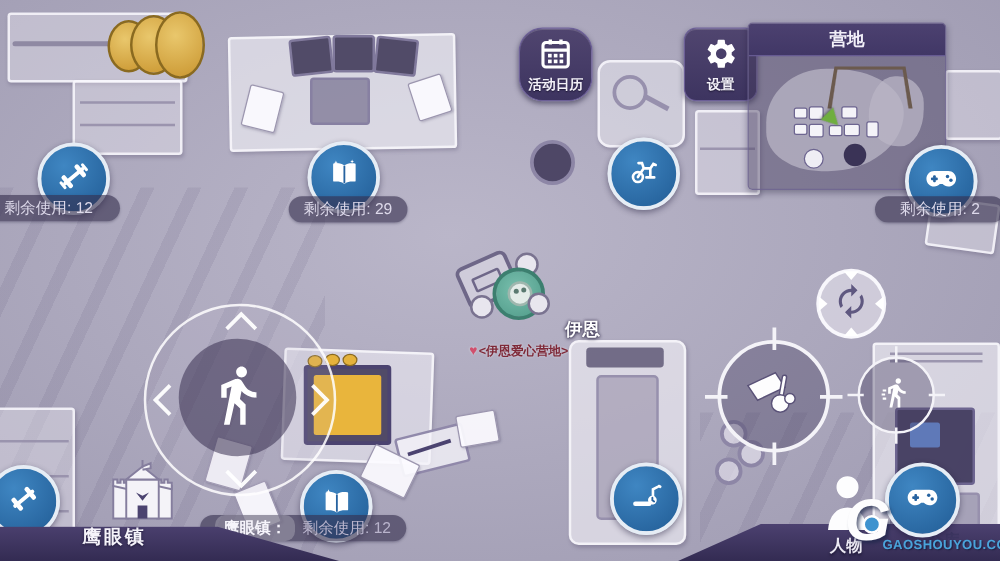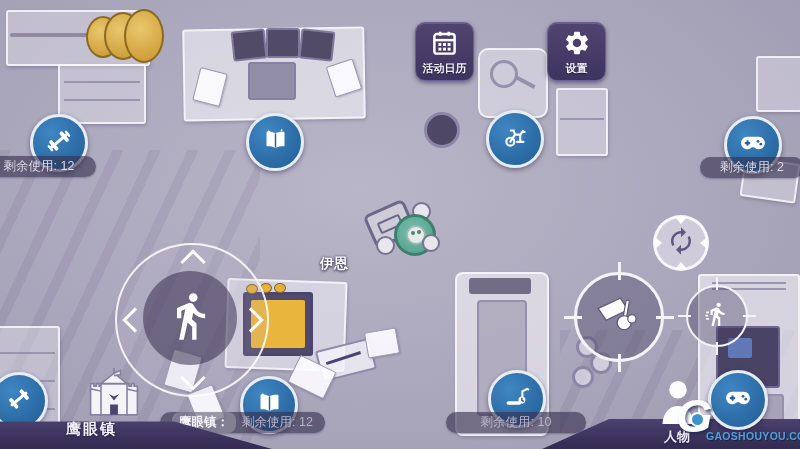--- a/index.html
+++ b/index.html
@@ -58,21 +58,21 @@
   .tri{position:absolute;width:0;height:0;}
   
   .chromeL{position:absolute;left:0;bottom:0;width:272px;height:30px;
     background:linear-gradient(#4c4170,#332b52);clip-path:polygon(0 8%,64% 8%,100% 100%,0 100%);}
   .chromeR{position:absolute;right:0;bottom:0;width:258px;height:30px;
     background:linear-gradient(#4c4170,#332b52);clip-path:polygon(26% 0,100% 0,100% 100%,0 100%);}
   .town-label{position:absolute;left:62px;top:422px;width:110px;color:#f5f3fa;font-size:15px;font-weight:bold;
     letter-spacing:2px;text-shadow:0 1px 2px rgba(25,20,50,.9);}
   .menu-label{position:absolute;color:#eceaf4;font-size:13px;font-weight:bold;text-shadow:0 1px 2px rgba(25,20,50,.9);}
   
-  .ptag{position:absolute;left:320px;top:255px;width:160px;text-align:left;color:#fff;font-size:14px;
+  .ptag{position:absolute;left:320px;top:255px;width:160px;text-align:right;color:#fff;font-size:14px;
     font-weight:bold;text-shadow:0 1px 3px rgba(35,28,60,.95),0 0 2px rgba(35,28,60,.8);}
   .ctag{position:absolute;left:330px;top:274px;width:170px;text-align:center;font-size:10px;
     color:#7e2837;font-weight:bold;text-shadow:0 0 2px rgba(255,255,255,.55);}
   .ctag .pin{color:#d0506d;font-size:11px;margin-right:1px;}
   
   .wm{position:absolute;left:676px;top:390px;width:124px;height:59px;z-index:30;}
   .wm .g{position:absolute;left:0;top:-2px;font-size:47px;font-weight:bold;font-style:italic;color:#fdfdfe;
     text-shadow:2px 2px 3px rgba(25,35,70,.65);}
   .wm .gdot{position:absolute;left:14px;top:22px;width:11px;height:11px;border-radius:50%;
     background:#3f93cf;border:2px solid #fff;}
@@ -171,21 +171,21 @@
       <div style="position:absolute;left:32px;top:18px;width:36px;height:36px;border-radius:50%;background:radial-gradient(circle at 45% 40%, #79c0ae, #4f9a88);border:3px solid #3c7f6f;">
         <div style="position:absolute;left:9px;top:8px;width:16px;height:16px;border-radius:50%;background:#e3ece8;border:2px solid #9fb7ae;">
           <div style="position:absolute;left:3px;top:4px;width:4px;height:4px;border-radius:50%;background:#5a7a70;"></div>
           <div style="position:absolute;left:9px;top:3px;width:4px;height:4px;border-radius:50%;background:#5a7a70;"></div>
         </div>
       </div>
       <div style="position:absolute;left:60px;top:38px;width:14px;height:14px;border-radius:50%;background:#e8e6ee;border:2px solid #7a7390;"></div>
     </div>
   </div>
 
-  <div class="topbtn" style="left:415px;">
+  <div class="topbtn" style="left:415px;border-radius:19px;">
     <span class="ic">
       <svg viewBox="0 0 24 24" width="27" height="27">
           <path fill="#fff" d="M7 1.5h2.4V5H7zM14.6 1.5H17V5h-2.4z"></path>
           <rect x="3" y="3.6" width="18" height="17.4" rx="2.2" fill="none" stroke="#fff" stroke-width="2.2"></rect>
           <path stroke="#fff" stroke-width="2.2" d="M3 9h18"></path>
           <g fill="#fff">
             <rect x="6.6" y="11.6" width="2.6" height="2.6"></rect>
             <rect x="10.7" y="11.6" width="2.6" height="2.6"></rect>
             <rect x="14.8" y="11.6" width="2.6" height="2.6"></rect>
             <rect x="6.6" y="15.7" width="2.6" height="2.6"></rect>
@@ -198,20 +198,37 @@
   </div>
   <div class="topbtn" style="left:547px;">
     <span class="ic">
       <svg viewBox="0 0 24 24" width="28" height="28">
           <path fill="#fff" d="M19.14 12.94c.04-.3.06-.61.06-.94 0-.32-.02-.64-.07-.94l2.03-1.58c.18-.14.23-.41.12-.61l-1.92-3.32c-.12-.22-.37-.29-.59-.22l-2.39.96c-.5-.38-1.03-.7-1.62-.94l-.36-2.54c-.04-.24-.24-.41-.48-.41h-3.84c-.24 0-.43.17-.47.41l-.36 2.54c-.59.24-1.13.57-1.62.94l-2.39-.96c-.22-.08-.47 0-.59.22L2.74 8.87c-.12.21-.08.47.12.61l2.03 1.58c-.05.3-.09.63-.09.94s.02.64.07.94l-2.03 1.58c-.18.14-.23.41-.12.61l1.92 3.32c.12.22.37.29.59.22l2.39-.96c.5.38 1.03.7 1.62.94l.36 2.54c.05.24.24.41.48.41h3.84c.24 0 .44-.17.47-.41l.36-2.54c.59-.24 1.13-.56 1.62-.94l2.39.96c.22.08.47 0 .59-.22l1.92-3.32c.12-.22.07-.47-.12-.61l-2.01-1.58zM12 15.6c-1.98 0-3.6-1.62-3.6-3.6s1.62-3.6 3.6-3.6 3.6 1.62 3.6 3.6-1.62 3.6-3.6 3.6z"></path>
         </svg>
     </span>
     <span class="lbl">设置</span>
   </div>
 
+  <div class="minimap">
+    <div class="hdr">营地</div>
+    <div class="blob" style="left:14px;top:36px;width:110px;height:82px;border-radius:46% 54% 58% 42%/55% 45% 60% 40%;"></div>
+    <div class="blob" style="left:96px;top:42px;width:44px;height:56px;border-radius:50% 50% 44% 56%/60% 40% 55% 45%;"></div>
+    <div style="position:absolute;left:66px;top:32px;width:56px;height:32px;border:3px solid #6b5a4e;border-bottom:none;transform:perspective(60px) rotateX(18deg);"></div>
+    <div class="poi" style="left:36px;top:67px;width:9px;height:7px;"></div>
+    <div class="poi" style="left:48px;top:66px;width:10px;height:9px;"></div>
+    <div class="poi" style="left:74px;top:66px;width:11px;height:8px;"></div>
+    <div class="poi" style="left:36px;top:80px;width:9px;height:7px;"></div>
+    <div class="poi" style="left:48px;top:80px;width:10px;height:9px;"></div>
+    <div class="poi" style="left:64px;top:81px;width:9px;height:7px;"></div>
+    <div class="poi" style="left:76px;top:80px;width:11px;height:8px;"></div>
+    <div class="poi" style="left:94px;top:78px;width:8px;height:11px;"></div>
+    <div style="position:absolute;left:76px;top:96px;width:18px;height:18px;border-radius:50%;background:#3a3356;"></div>
+    <div style="position:absolute;left:44px;top:100px;width:14px;height:14px;border-radius:50%;background:#efeef4;border:1px solid #6d6590;"></div>
+    <div style="position:absolute;left:60px;top:70px;width:0;height:0;border-left:7px solid transparent;border-right:7px solid transparent;border-bottom:13px solid #6fae3f;transform:rotate(136deg);filter:drop-shadow(0 1px 1px rgba(0,0,0,.4));"></div>
+  </div>
 
   <div class="fac" style="left:30px;top:114px;width:52px;height:52px;">
     <span><svg viewBox="0 0 24 24" width="28" height="28">
           <g fill="#fff" transform="rotate(-40 12 12)">
             <rect x="3" y="10.7" width="18" height="2.6" rx="1.2"></rect>
             <rect x="4.6" y="6.8" width="3.2" height="10.4" rx="1.4"></rect>
             <rect x="16.2" y="6.8" width="3.2" height="10.4" rx="1.4"></rect>
             <rect x="1.4" y="8.8" width="2" height="6.4" rx="1"></rect>
             <rect x="20.6" y="8.8" width="2" height="6.4" rx="1"></rect>
           </g>
@@ -221,20 +238,23 @@
     <span>剩余使用: 12</span>
   </div>
 
   <div class="fac" style="left:246px;top:113px;width:52px;height:52px;">
     <span><svg viewBox="0 0 24 24" width="27" height="27">
           <path fill="#fff" d="M12 5.6C10.2 4.3 7.4 3.9 4.5 4.3c-.3 0-.5.3-.5.6v11.6c0 .4.3.6.7.6 2.6-.3 5.2.1 6.8 1.3.3.2.7.2 1 0 1.6-1.2 4.2-1.6 6.8-1.3.4 0 .7-.2.7-.6V4.9c0-.3-.2-.6-.5-.6-2.9-.4-5.7 0-7.5 1.3z"></path>
           <path stroke="#2763a0" stroke-width="1.3" d="M12 5.8v12.4"></path>
           <path fill="#fff" d="M6 2.2l.5 1.3 1.3.5-1.3.5L6 5.8l-.5-1.3-1.3-.5 1.3-.5zM17.5 1.4l.4 1 1 .4-1 .4-.4 1-.4-1-1-.4 1-.4z"></path>
         </svg></span>
   </div>
+  <div class="pill" style="left:231px;top:157px;">
+    <span>剩余使用: 29</span>
+  </div>
 
   <div class="fac" style="left:486px;top:110px;width:52px;height:52px;">
     <span><svg viewBox="0 0 24 24" width="28" height="28" fill="none" stroke="#fff" stroke-width="1.8" stroke-linecap="round">
           <circle cx="8" cy="16" r="3.4"></circle>
           <path d="M8 16l4-6h4.6M16.6 10l2-3 1.6.7M12 10l-1.2-3.6H8.4M13.8 16.2h5.4M16.5 16.2V10"></path>
         </svg></span>
   </div>
 
   <div class="fac" style="left:724px;top:116px;width:52px;height:52px;">
     <span><svg viewBox="0 0 24 24" width="30" height="30">
@@ -273,37 +293,37 @@
   </div>
 
   <div class="fac" style="left:488px;top:370px;width:52px;height:52px;">
     <span><svg viewBox="0 0 24 24" width="28" height="28" fill="none" stroke="#fff" stroke-width="1.8" stroke-linecap="round">
           <rect x="3" y="15.6" width="12.6" height="3" rx="1.5" fill="#fff" stroke="none"></rect>
           <path d="M16.6 16.6V7.2l3.2-1.6M20.6 5l1 .5"></path>
           <circle cx="16.2" cy="14.6" r="3" fill="#fff" stroke="none"></circle>
           <path d="M16.2 13v1.8l1.2.8" stroke="#2763a0" stroke-width="1.3"></path>
         </svg></span>
   </div>
-  <div class="pill" style="left:446px;top:412px;width:116px;color:#b9b4cc;">
-    <span>剩余使用: 10</span>
-  </div>
 
   <div class="fac" style="left:708px;top:370px;width:54px;height:54px;z-index:8;">
     <span><svg viewBox="0 0 24 24" width="30" height="30">
           <path fill="#fff" d="M7.5 7h9c2.8 0 5 2.2 5 5s-2.2 5-5 5c-1.4 0-2.7-.6-3.6-1.6h-1.8c-.9 1-2.2 1.6-3.6 1.6-2.8 0-5-2.2-5-5s2.2-5 5-5z"></path>
           <g fill="#2763a0">
             <rect x="5.4" y="11.2" width="4.4" height="1.7" rx=".6"></rect>
             <rect x="6.8" y="9.8" width="1.7" height="4.4" rx=".6"></rect>
             <circle cx="16" cy="10.6" r="1.1"></circle>
             <circle cx="18.2" cy="12.9" r="1.1"></circle>
           </g>
         </svg></span>
   </div>
 
   <div class="ptag">伊恩</div>
+  <div class="ctag">
+    <span class="pin">♥</span><span>&lt;伊恩爱心营地&gt;</span>
+  </div>
 
   <div class="joy">
     <span class="chev" style="left:67px;top:8px;transform:rotate(45deg);"></span>
     <span class="chev" style="left:9px;top:66px;transform:rotate(-45deg);"></span>
     <span class="chev" style="left:125px;top:66px;transform:rotate(135deg);"></span>
     <span class="chev" style="left:67px;top:124px;transform:rotate(225deg);"></span>
     <div class="joy-inner">
       <span><svg viewBox="0 0 24 24" width="52" height="52">
             <path fill="#fff" d="M13.5 5.5c1.1 0 2-.9 2-2s-.9-2-2-2-2 .9-2 2 .9 2 2 2zM9.8 8.9 7 23h2.1l1.8-8 2.1 2v6h2v-7.5l-2.1-2 .6-3C14.8 12 16.8 13 19 13v-2c-1.9 0-3.5-1-4.3-2.4l-1-1.6c-.4-.6-1-1-1.7-1-.3 0-.5.1-.8.1L6 8.3V13h2V9.6l1.8-.7z"></path>
           </svg></span>

